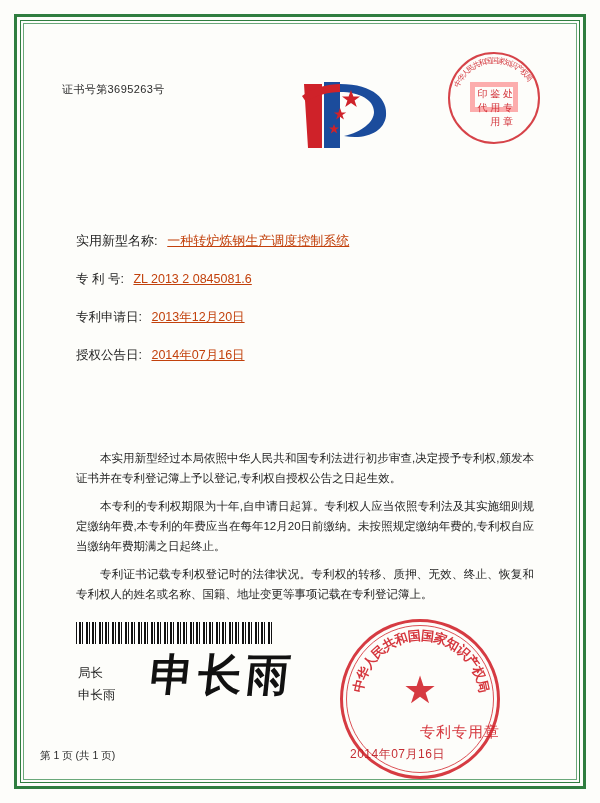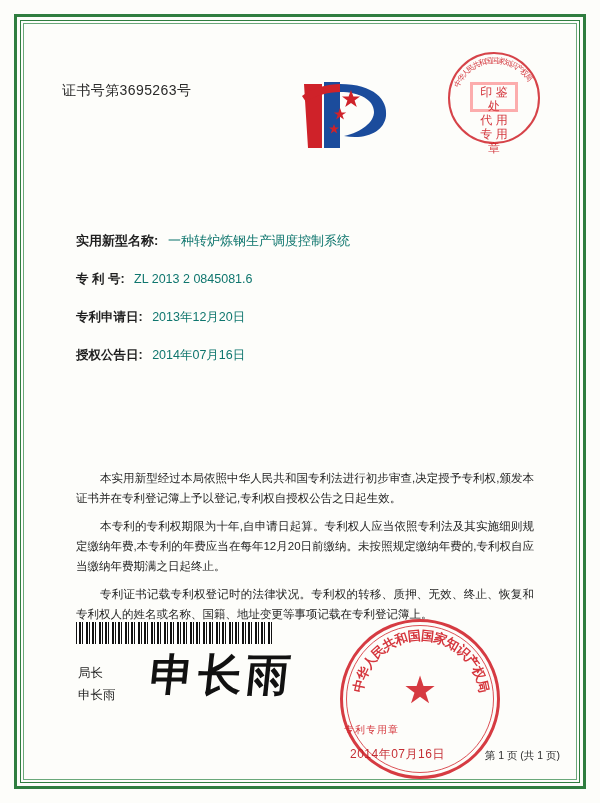--- a/index.html
+++ b/index.html
@@ -54,21 +54,21 @@
     top: 34px;
     right: 40px;
     bottom: 34px;
   }
 
   
   .cert-no {
     position: absolute;
     left: 22px;
     top: 48px;
-    font-size: 14px;
+    font-size: 11px;
     color: #2a2a2a;
     letter-spacing: 0.4px;
     white-space: nowrap;
   }
 
   
   .logo {
     position: absolute;
     left: 248px;
     top: 40px;
@@ -93,26 +93,26 @@
     border-radius: 50%;
     opacity: 0.85;
     box-sizing: border-box;
   }
   .top-seal .inner-box {
     position: absolute;
     left: 22px;
     top: 30px;
     width: 48px;
     height: 30px;
-    border: 3px solid #fca5a5;
+    border: 5px solid #fca5a5;
     box-sizing: border-box;
     color: #cf2229;
-    font-size: 12px;
+    font-size: 10px;
     line-height: 14px;
-    text-align: center;
+    text-align: right;
     opacity: 0.9;
   }
   .top-seal .arc-text {
     position: absolute;
     left: 0; top: 0;
     width: 92px;
     height: 92px;
     color: #cf2229;
     font-size: 7.5px;
     opacity: 0.9;
@@ -149,37 +149,37 @@
   }
   .field-row {
     font-size: 12.5px;
     color: #1f1f1f;
     margin-bottom: 21px;
     white-space: nowrap;
   }
   .field-label {
     display: inline-block;
     color: #1f1f1f;
-    font-weight: bold;
   }
   .field-value {
     display: inline-block;
     margin-left: 6px;
-    color: #0f766e;
+    color: #c2410c;
+    text-decoration: underline;
   }
   .field-row.big {
     font-size: 13px;
   }
 
   
   .paras {
     position: absolute;
     left: 36px;
     right: 26px;
-    top: 434px;
+    top: 414px;
     font-size: 11.5px;
     line-height: 20px;
     color: #1f1f1f;
     text-align: justify;
   }
   .para {
     text-indent: 24px;
     margin-bottom: 8px;
   }
 
@@ -274,46 +274,46 @@
   .big-seal .arc-text span {
     position: absolute;
     left: 74px;
     top: 8px;
     width: 14px;
     text-align: center;
     transform-origin: 50% 72px;
   }
   .big-seal .seal-bottom {
     position: absolute;
-    left: 4px;
+    left: 16px;
     right: 0;
     top: 104px;
-    text-align: left;
+    text-align: right;
     color: #d2262d;
-    font-size: 10px;
+    font-size: 15px;
     letter-spacing: 1px;
     opacity: 0.9;
   }
   .seal-date {
     position: absolute;
     left: 310px;
     top: 712px;
     color: #c2232a;
     font-size: 12px;
     opacity: 0.95;
     letter-spacing: 0.5px;
   }
 
   
   .footer {
     position: absolute;
     left: 0;
     right: 0;
     bottom: 6px;
-    text-align: right;
+    text-align: left;
     font-size: 10.5px;
     color: #2a2a2a;
   }
 </style>
 </head>
 <body>
 
 <div class="page">
 
   <div class="border-outer"></div>

